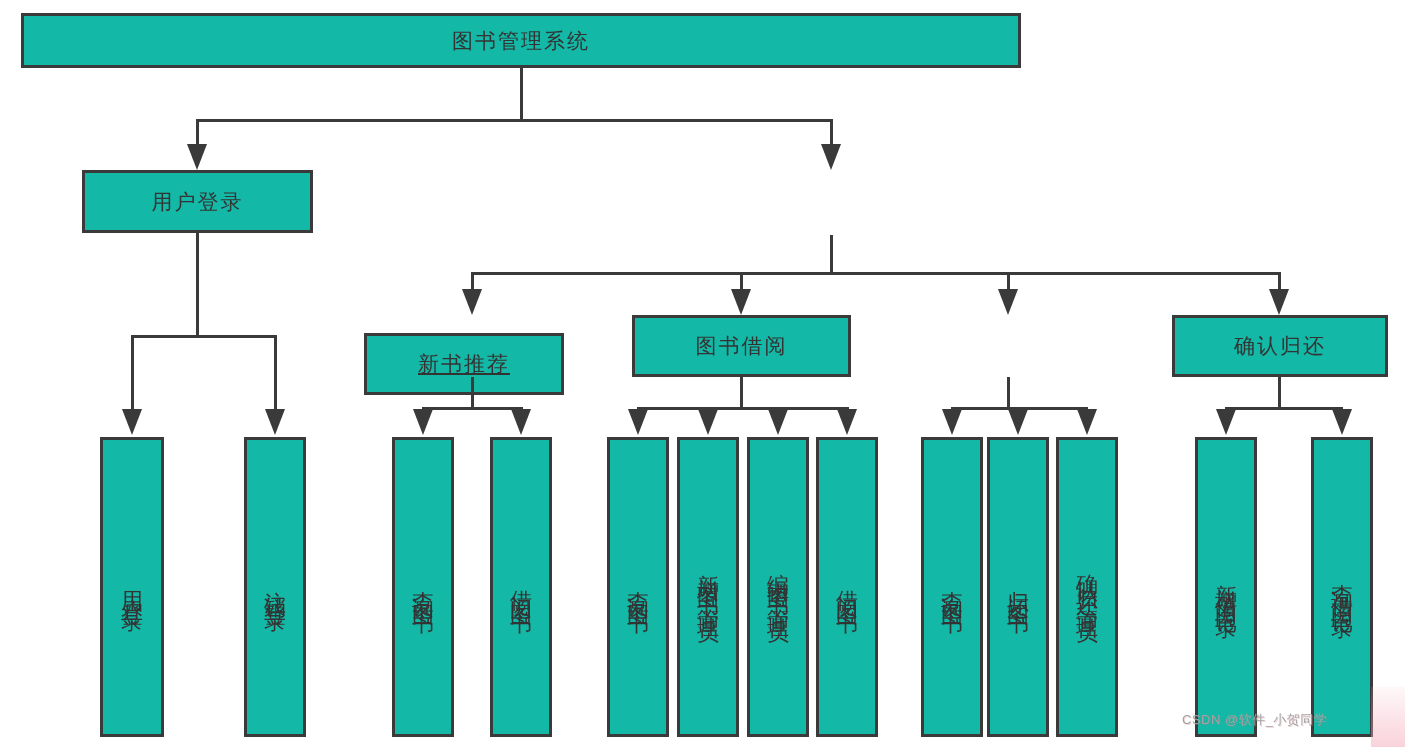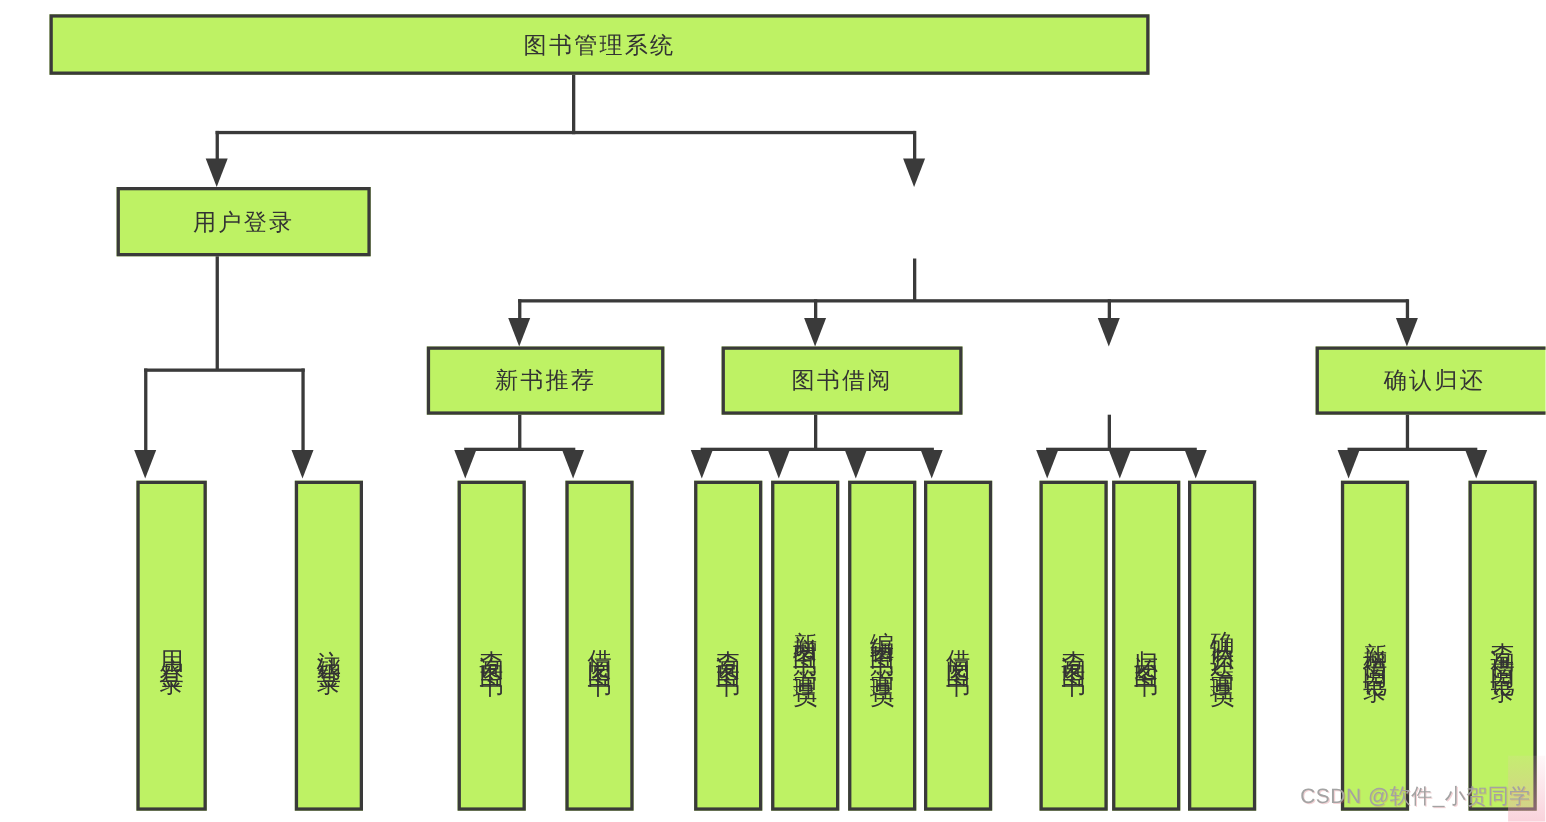--- a/index.html
+++ b/index.html
@@ -2,27 +2,26 @@
 <html><head>
 <meta charset="utf-8">
 <style>
   * { margin:0; padding:0; box-sizing:border-box; }
   html,body { width:1405px; height:747px; background:#ffffff; overflow:hidden; }
   body { font-family:"Liberation Sans","DejaVu Sans",sans-serif; color:#333333; }
   .canvas { position:relative; width:1405px; height:747px; background:#ffffff; }
 
   .box {
     position:absolute;
-    background:#bef264;
+    background:#14b8a6;
     border:3px solid #3a3a3a;
     display:flex;
     align-items:center;
     justify-content:center;
     color:#333333;
-    margin-left:24px;
   }
   .hbox { font-size:21px; letter-spacing:2px; }
   .vbox {
     top:437px;
     height:300px;
     writing-mode:vertical-rl;
     text-orientation:mixed;
     font-size:22px;
     letter-spacing:7px;
     line-height:1;
@@ -31,21 +30,21 @@
   .arr {
     position:absolute;
     width:0; height:0;
     border-left:10px solid transparent;
     border-right:10px solid transparent;
     border-top:26px solid #3a3a3a;
   }
   .watermark {
     position:absolute;
     left:1182px; top:711px;
-    font-size:19px;
+    font-size:13px;
     letter-spacing:0.5px;
     color:#a3a3a3;
     white-space:nowrap;
     z-index:5;
     text-shadow:1px 1px 0 rgba(214,110,120,0.30);
   }
   .corner-tint {
     position:absolute;
     right:0; bottom:0;
     width:34px; height:60px;
@@ -84,21 +83,21 @@
 
   <div class="vline" style="left:471px; top:272px; width:3px; height:20px;"></div>
   <div class="arr" style="left:462px; top:289px;"></div>
   <div class="vline" style="left:740px; top:272px; width:3px; height:20px;"></div>
   <div class="arr" style="left:731px; top:289px;"></div>
   <div class="vline" style="left:1007px; top:272px; width:3px; height:20px;"></div>
   <div class="arr" style="left:998px; top:289px;"></div>
   <div class="vline" style="left:1278px; top:272px; width:3px; height:20px;"></div>
   <div class="arr" style="left:1269px; top:289px;"></div>
 
-  <div class="box hbox" style="left:364px; top:315px; width:216px; height:62px;">新书推荐</div>
+  <div class="box hbox" style="left:364px; top:333px; width:200px; height:62px;text-decoration:underline;">新书推荐</div>
   <div class="box hbox" style="left:632px; top:315px; width:219px; height:62px;">图书借阅</div>
   <div class="box hbox" style="left:1172px; top:315px; width:216px; height:62px;">确认归还</div>
 
   <div class="vline" style="left:471px; top:377px; width:3px; height:31px;"></div>
   <div class="vline" style="left:740px; top:377px; width:3px; height:31px;"></div>
   <div class="vline" style="left:1007px; top:377px; width:3px; height:31px;"></div>
   <div class="vline" style="left:1278px; top:377px; width:3px; height:31px;"></div>
 
   <div class="hline" style="left:422px; top:407px; width:101px; height:3px;"></div>
   <div class="hline" style="left:637px; top:407px; width:212px; height:3px;"></div>

